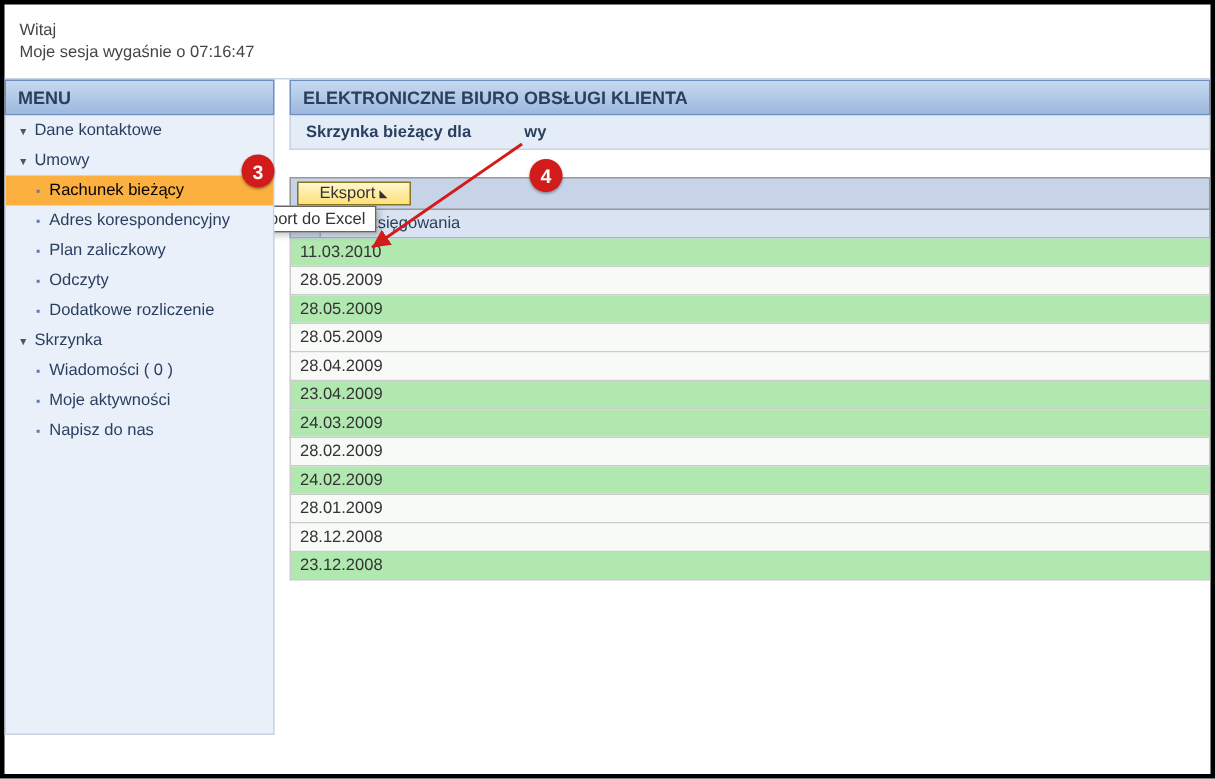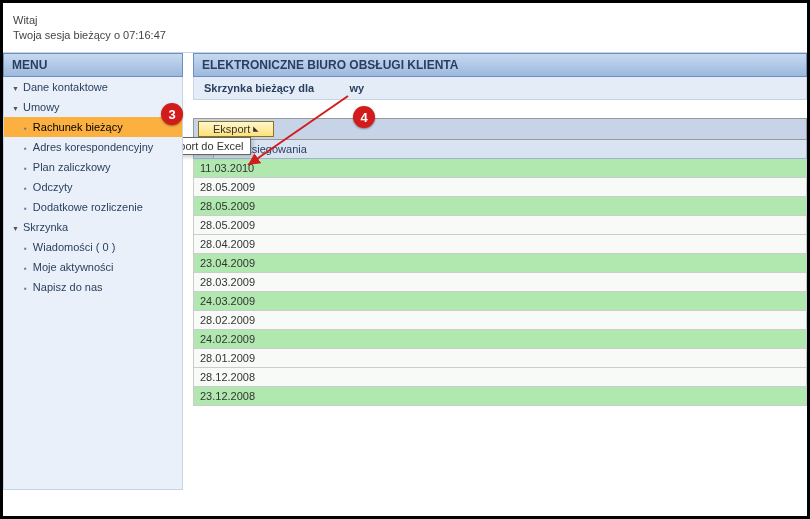--- a/index.html
+++ b/index.html
@@ -221,21 +221,21 @@
     pointer-events: none;
     z-index: 25;
   }
 </style>
 </head>
 <body>
 
 <div class="header-area">
   <div class="welcome">
     <div>Witaj</div>
-    <div>Twoja sesja bieżący o 07:16:47</div>
+    <div>Moje sesja wygaśnie o 07:16:47</div>
   </div>
 </div>
 
 <div class="main">
   <div class="sidebar">
     <div class="menu-title">MENU</div>
     <div class="menu-tree">
 
       <div class="menu-group">Dane kontaktowe</div>
 
@@ -287,24 +287,20 @@
           <div class="cell-handle"></div>
           <div class="cell-date">28.05.2009</div>
         </div>
         <div class="grid-row white">
           <div class="cell-handle"></div>
           <div class="cell-date">28.04.2009</div>
         </div>
         <div class="grid-row green">
           <div class="cell-handle"></div>
           <div class="cell-date">23.04.2009</div>
-        </div>
-        <div class="grid-row white">
-          <div class="cell-handle"></div>
-          <div class="cell-date">28.03.2009</div>
         </div>
         <div class="grid-row green">
           <div class="cell-handle"></div>
           <div class="cell-date">24.03.2009</div>
         </div>
         <div class="grid-row white">
           <div class="cell-handle"></div>
           <div class="cell-date">28.02.2009</div>
         </div>
         <div class="grid-row green">

